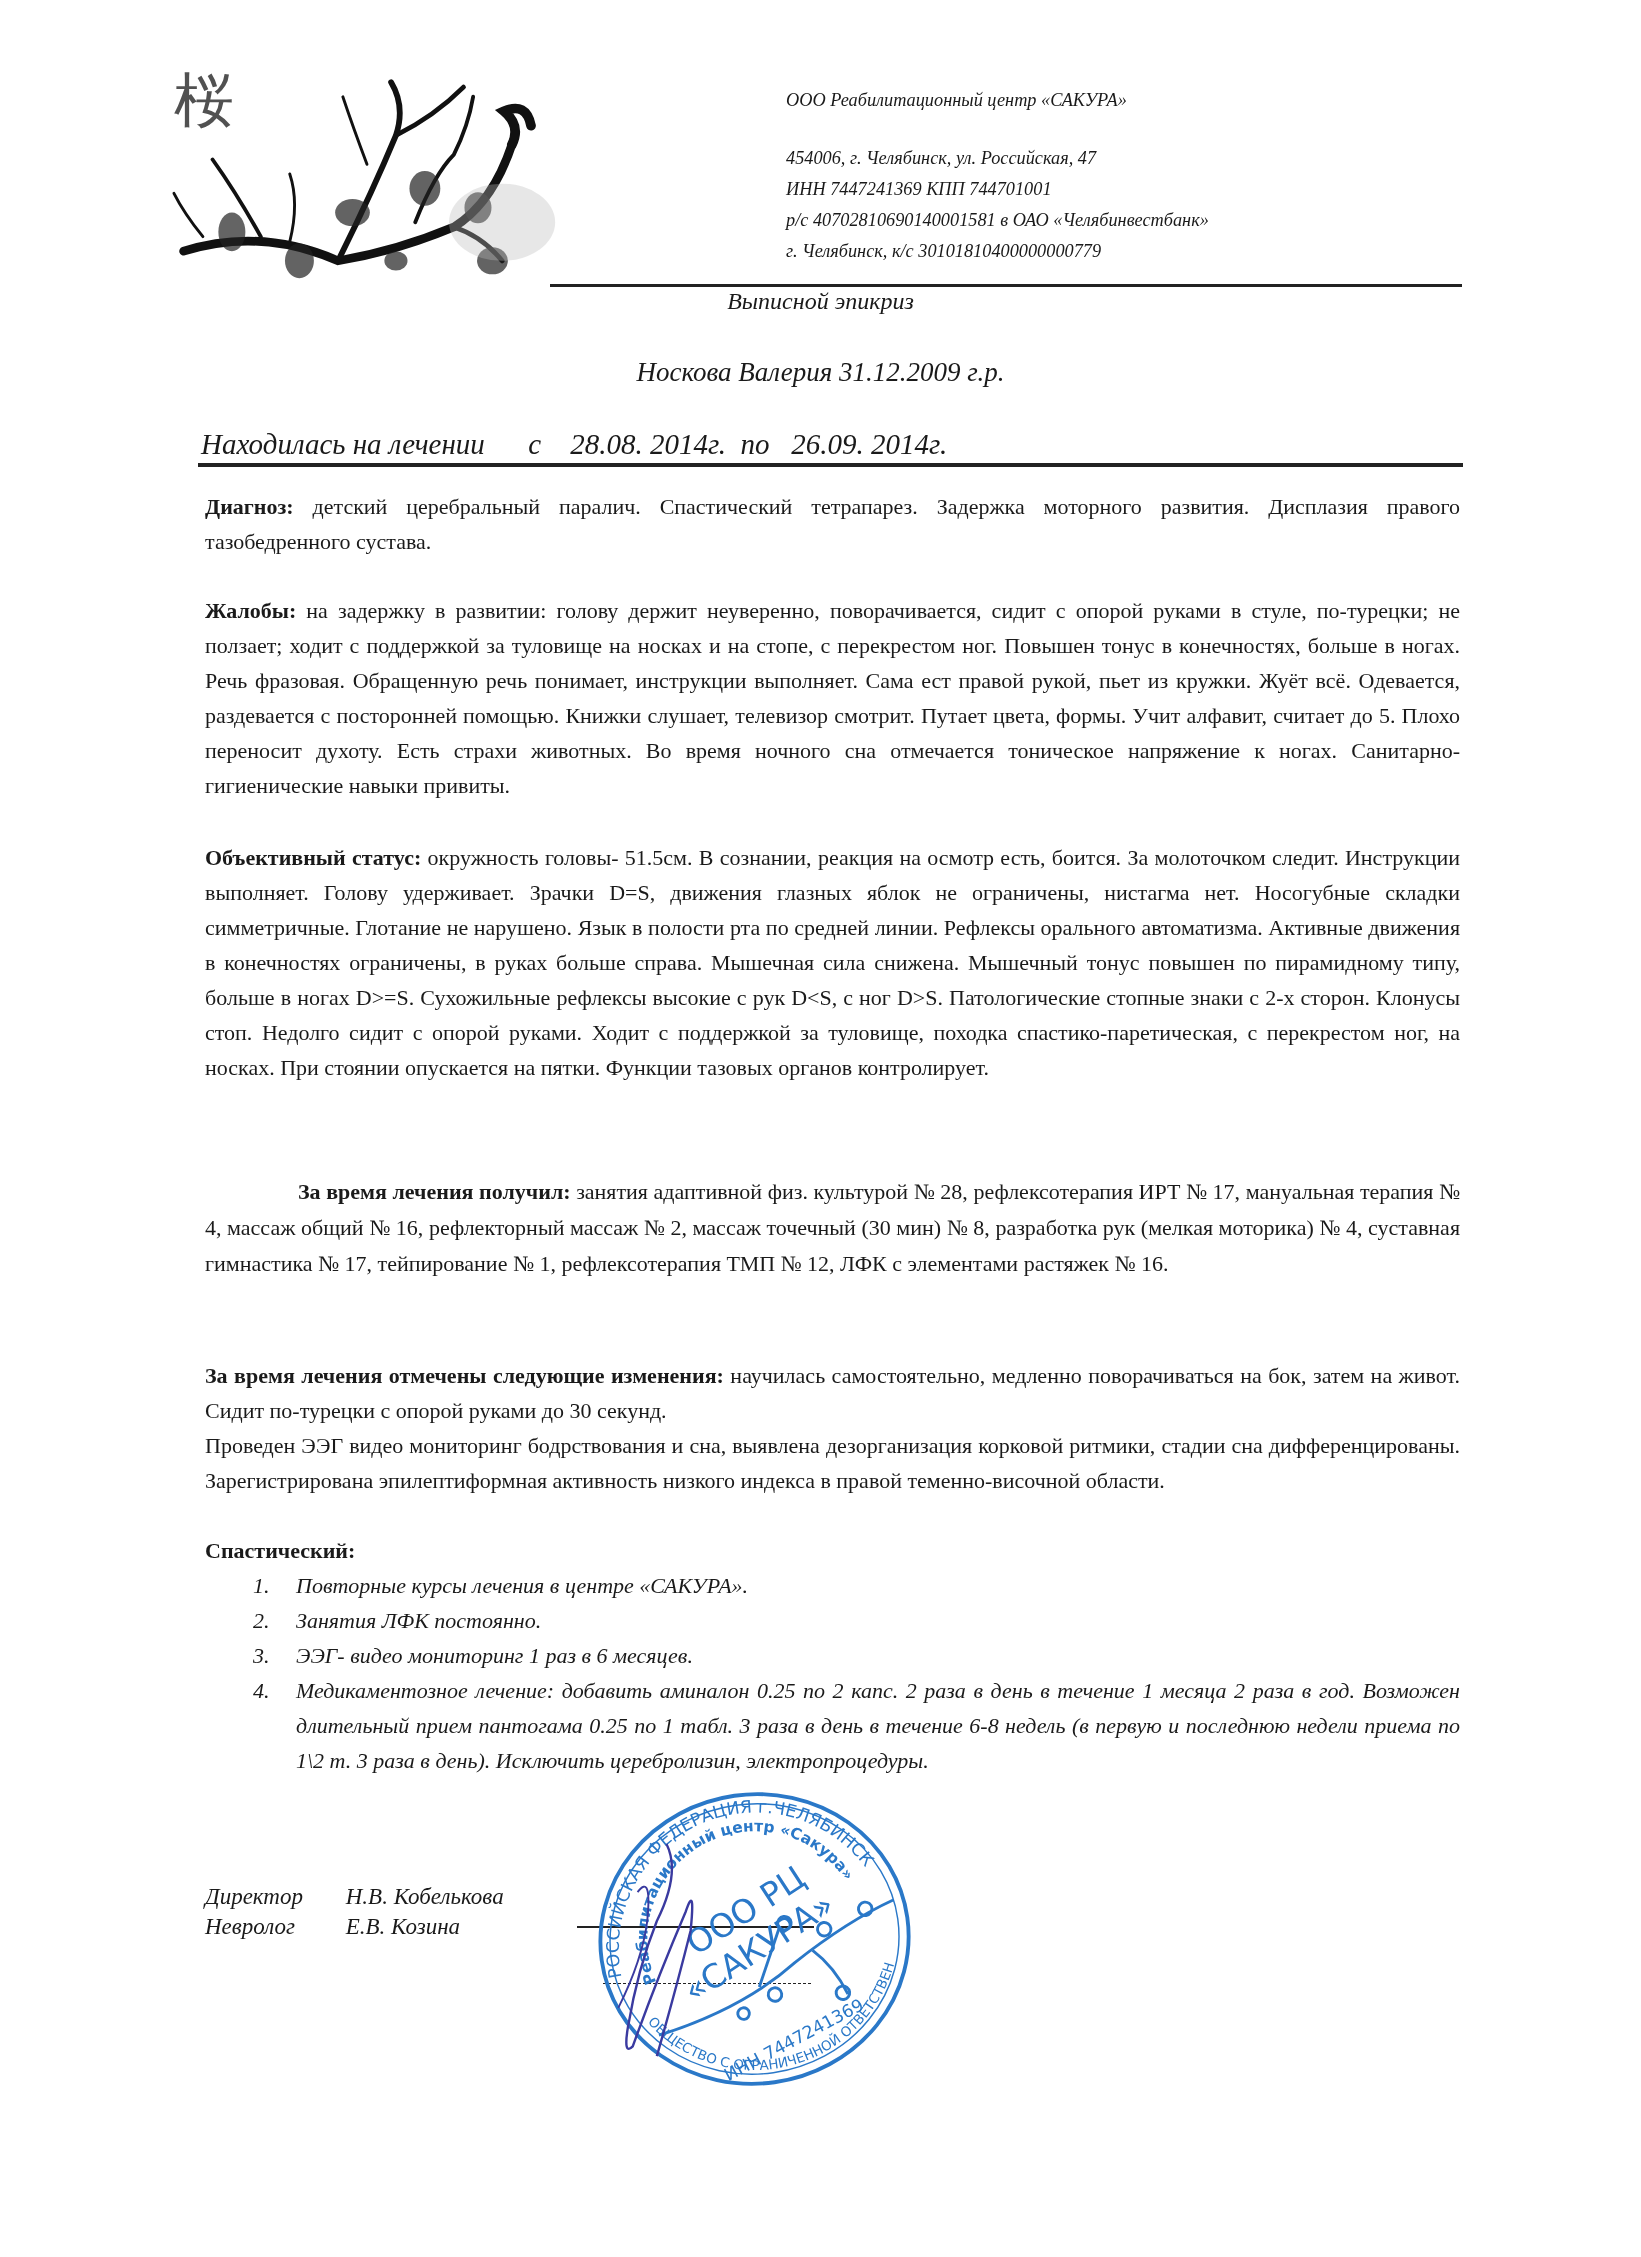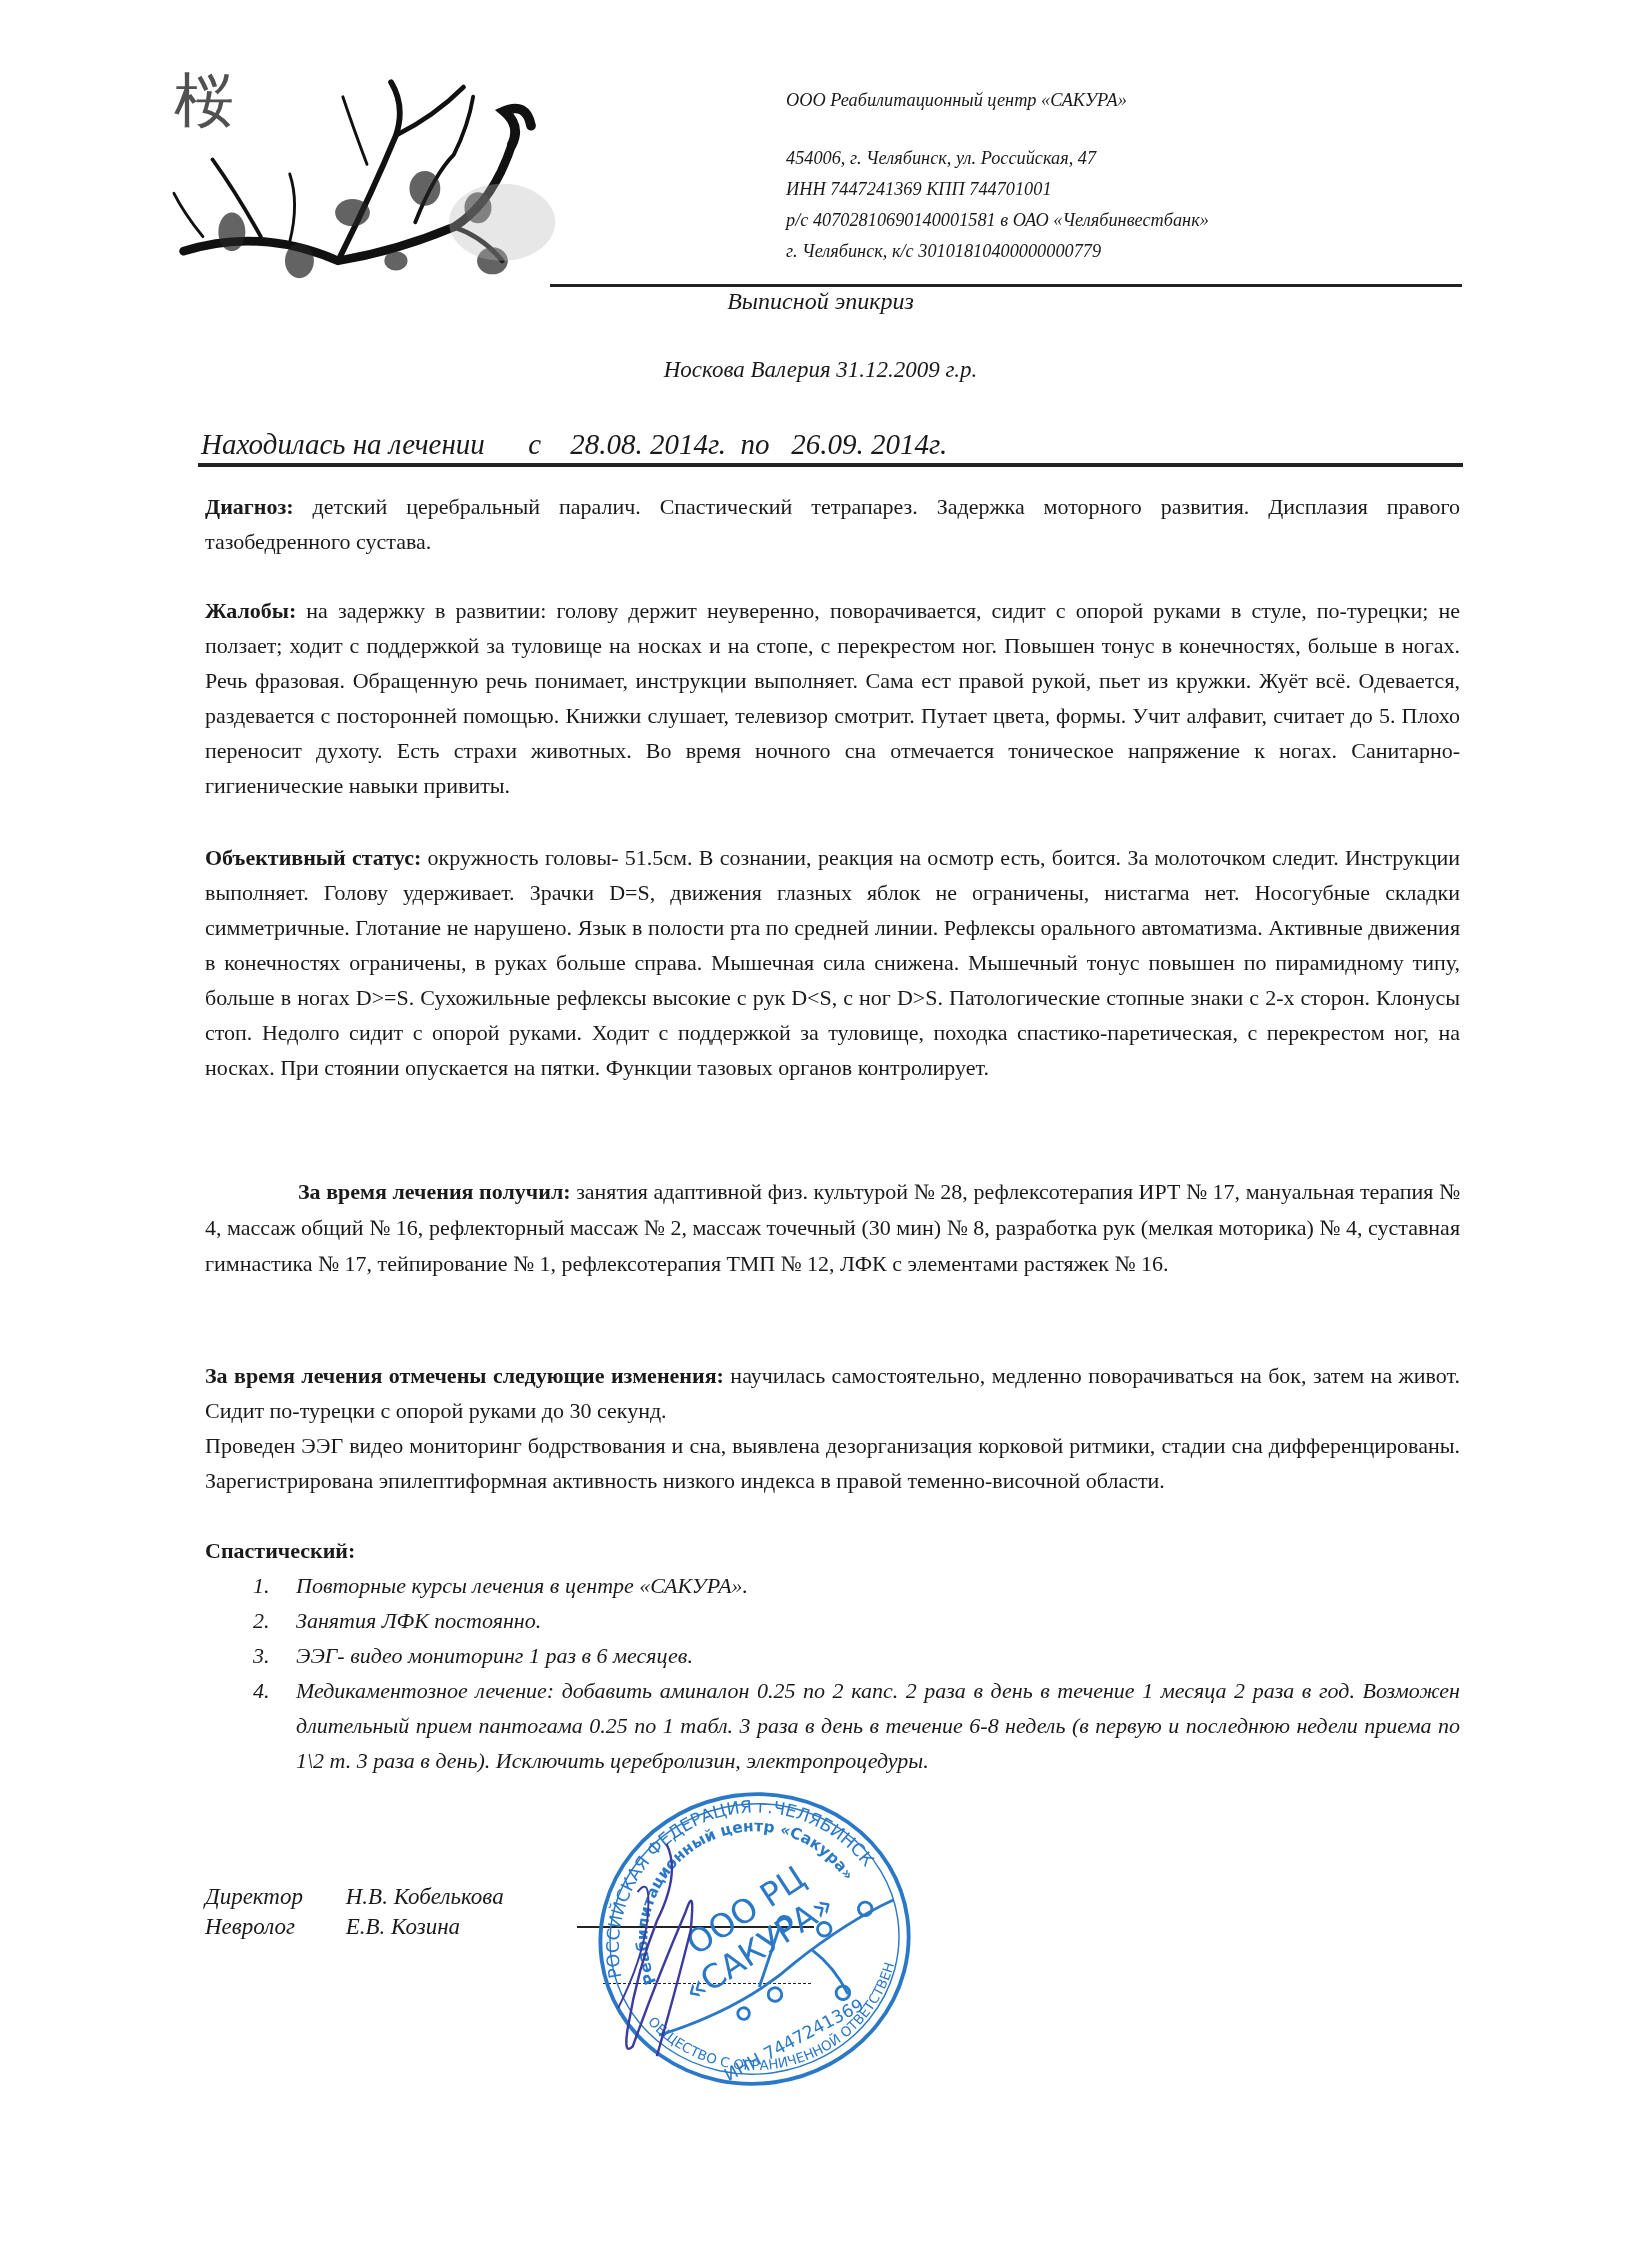--- a/index.html
+++ b/index.html
@@ -16,21 +16,21 @@
     margin-top: 25px;
   }
   .org-name { margin-bottom: 27px; }
   .hr-top { position: absolute; left: 550px; top: 284px; width: 912px; height: 2.9px; background: #222; }
   .doc-title {
     position: absolute; left: 0; top: 288px; width: 1641px; text-align: center;
     font-style: italic; font-size: 24px; font-family: "Liberation Serif", serif;
   }
   .patient {
     position: absolute; left: 0; top: 357px; width: 1641px; text-align: center;
-    font-style: italic; font-size: 23px; font-family: "Liberation Serif", serif;
+    font-style: italic; font-size: 27px; font-family: "Liberation Serif", serif;
   }
   .stay {
     position: absolute; left: 201px; top: 428px; font-style: italic; font-size: 29px;
     font-family: "Liberation Serif", serif; white-space: pre;
   }
   .hr-stay { position: absolute; left: 198px; top: 463px; width: 1265px; height: 3.9px; background: #222; }
   .body-text {
     position: absolute; left: 205px; width: 1255px;
     font-size: 22px; line-height: 35px;
     font-family: "Liberation Serif", serif; text-align: justify;

